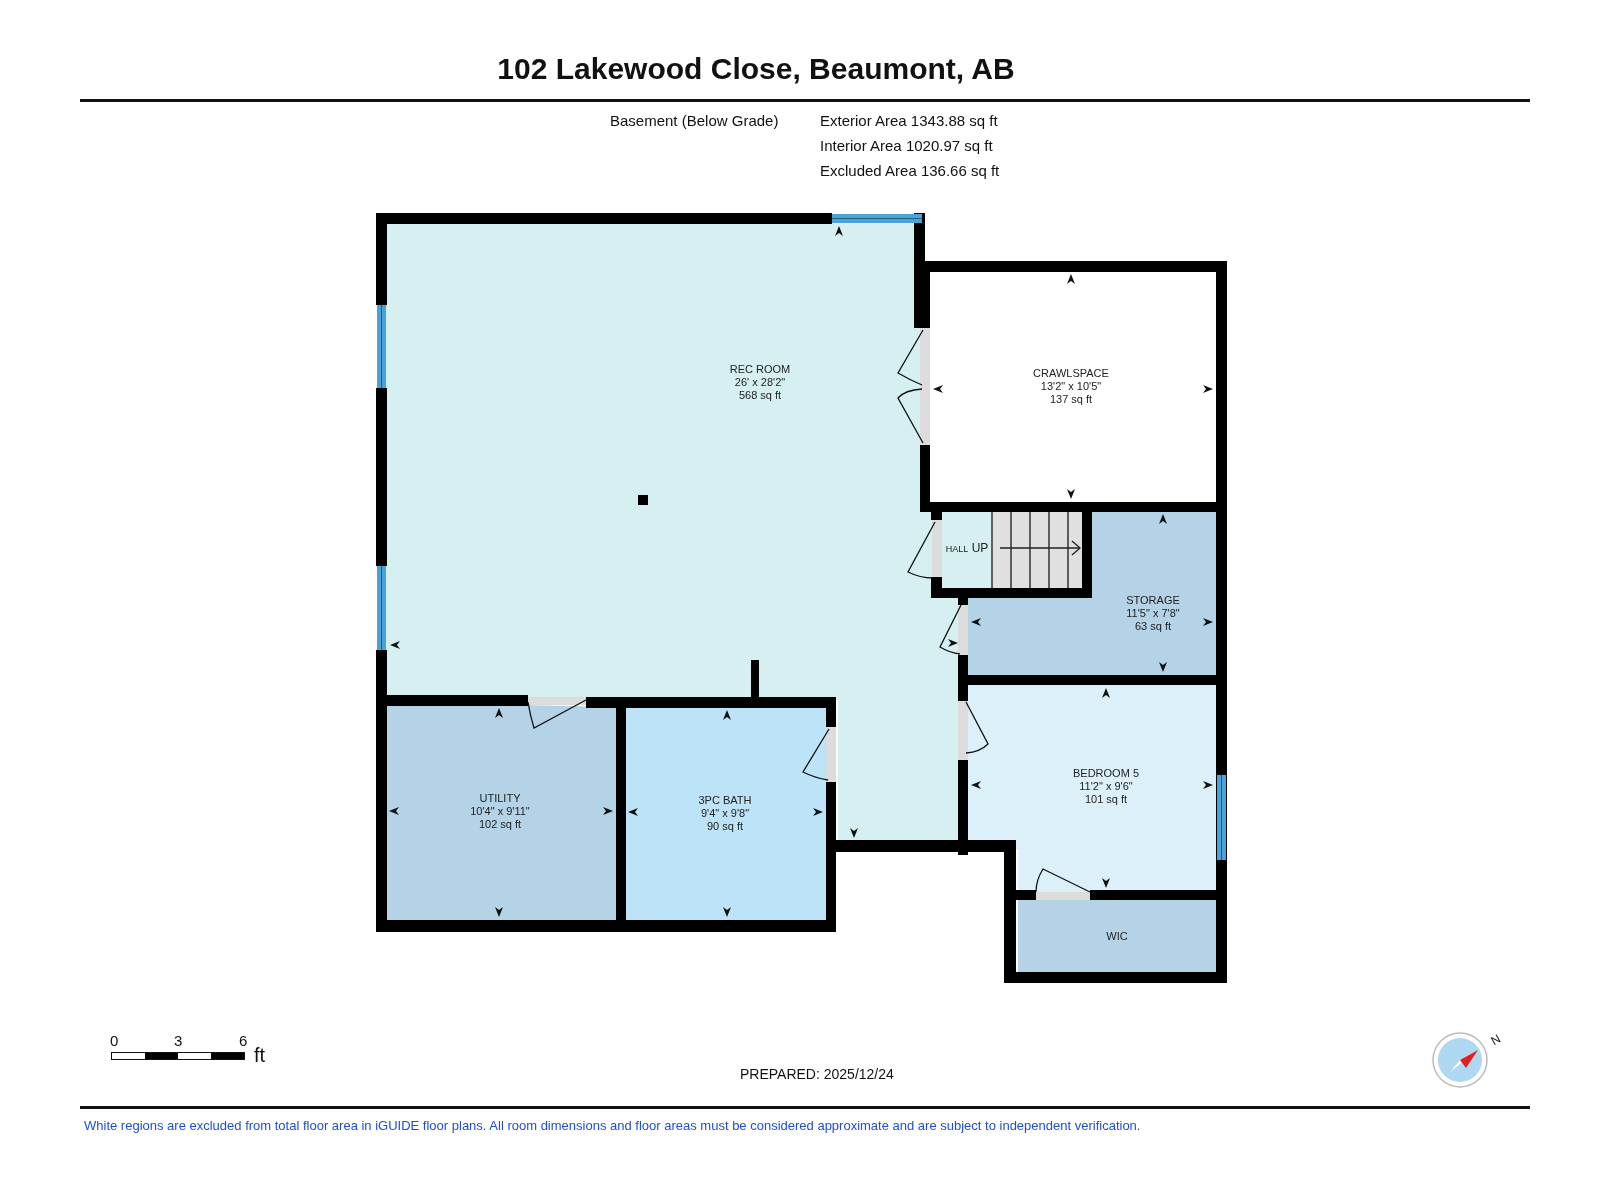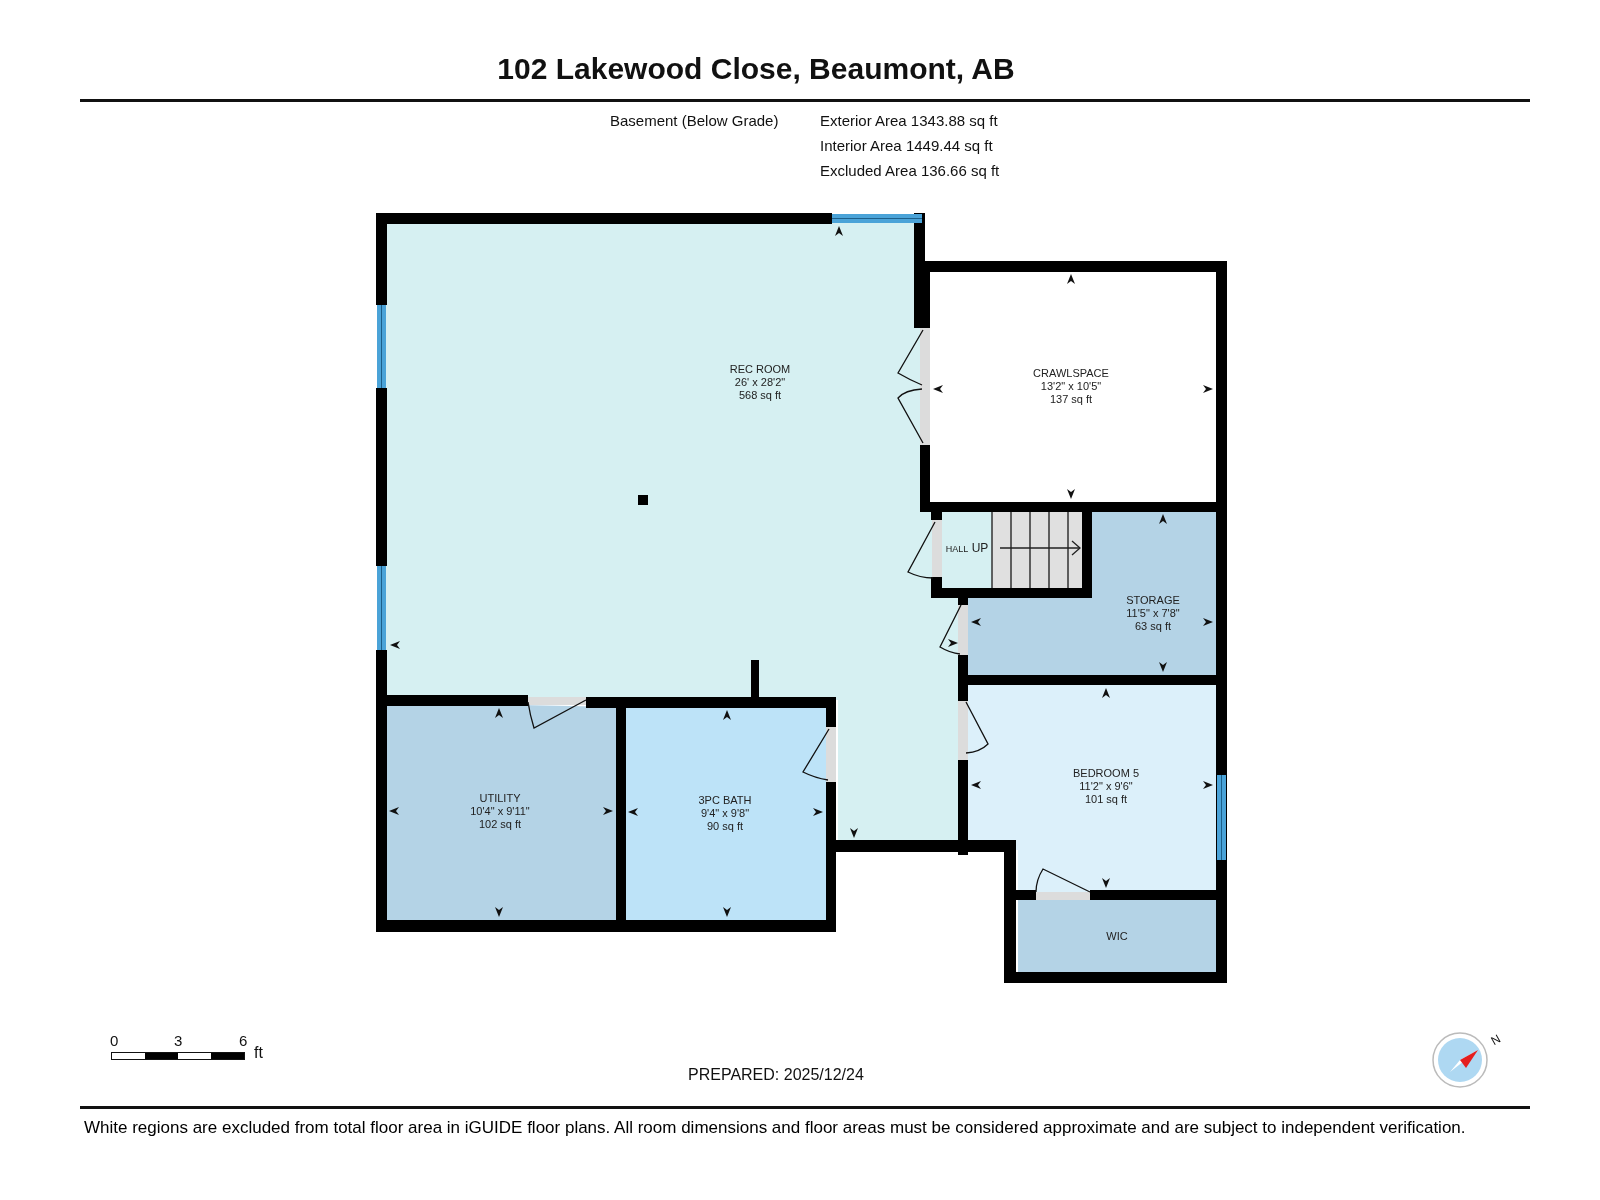--- a/index.html
+++ b/index.html
@@ -11,36 +11,36 @@
   .summary { position: absolute; top: 108px; font-size: 15px; line-height: 25px; }
   .summary .level { position: absolute; left: 610px; width: 200px; font-weight: normal; }
   .summary .areas { position: absolute; left: 820px; width: 300px; }
   .plan { position: absolute; left: 0; top: 0; }
   .room-label { font-family: "Liberation Sans", sans-serif; font-size: 11px; fill: #222; text-anchor: middle; }
   .scale { position: absolute; left: 108px; top: 1052px; }
   .scale-ticks { position: absolute; top: -20px; left: 0; width: 160px; font-size: 15px; }
   .scale-ticks span { position: absolute; }
   .scale-bar { position: absolute; left: 3px; top: 0; height: 6px; width: 132px; border: 1px solid #111; display: flex; }
   .scale-bar div { flex: 1; }
-  .scale-unit { position: absolute; left: 146px; top: -8px; font-size: 16px; }
-  .prepared { position: absolute; top: 1066px; left: 688px; font-size: 16px; }
-  .disclaimer { position: absolute; top: 1118px; left: 84px; font-size: 17px; color: #000000; }
+  .scale-unit { position: absolute; left: 146px; top: -8px; font-size: 20px; }
+  .prepared { position: absolute; top: 1066px; left: 740px; font-size: 14px; }
+  .disclaimer { position: absolute; top: 1118px; left: 84px; font-size: 13px; color: #1d4ed8; }
   .compass { position: absolute; left: 1432px; top: 1030px; }
 </style>
 </head>
 <body>
 
 <div class="title">102 Lakewood Close, Beaumont, AB</div>
 <div class="rule top"></div>
 
 <div class="summary">
   <div class="level">Basement (Below Grade)</div>
   <div class="areas">
     <div>Exterior Area 1343.88 sq ft</div>
-    <div>Interior Area 1449.44 sq ft</div>
+    <div>Interior Area 1020.97 sq ft</div>
     <div>Excluded Area 136.66 sq ft</div>
   </div>
 </div>
 
 <svg class="plan" width="1600" height="1200" viewBox="0 0 1600 1200" xmlns="http://www.w3.org/2000/svg">
 
   <g>
     <polygon fill="#d6f0f2" points="384,222 923,222 923,510 935,510 935,595 960,595 960,845 838,845 838,700 384,700"></polygon>
     <rect x="929" y="271" width="290" height="232" fill="#ffffff"></rect>
     <rect x="940" y="510" width="52" height="80" fill="#d6f0f2"></rect>

